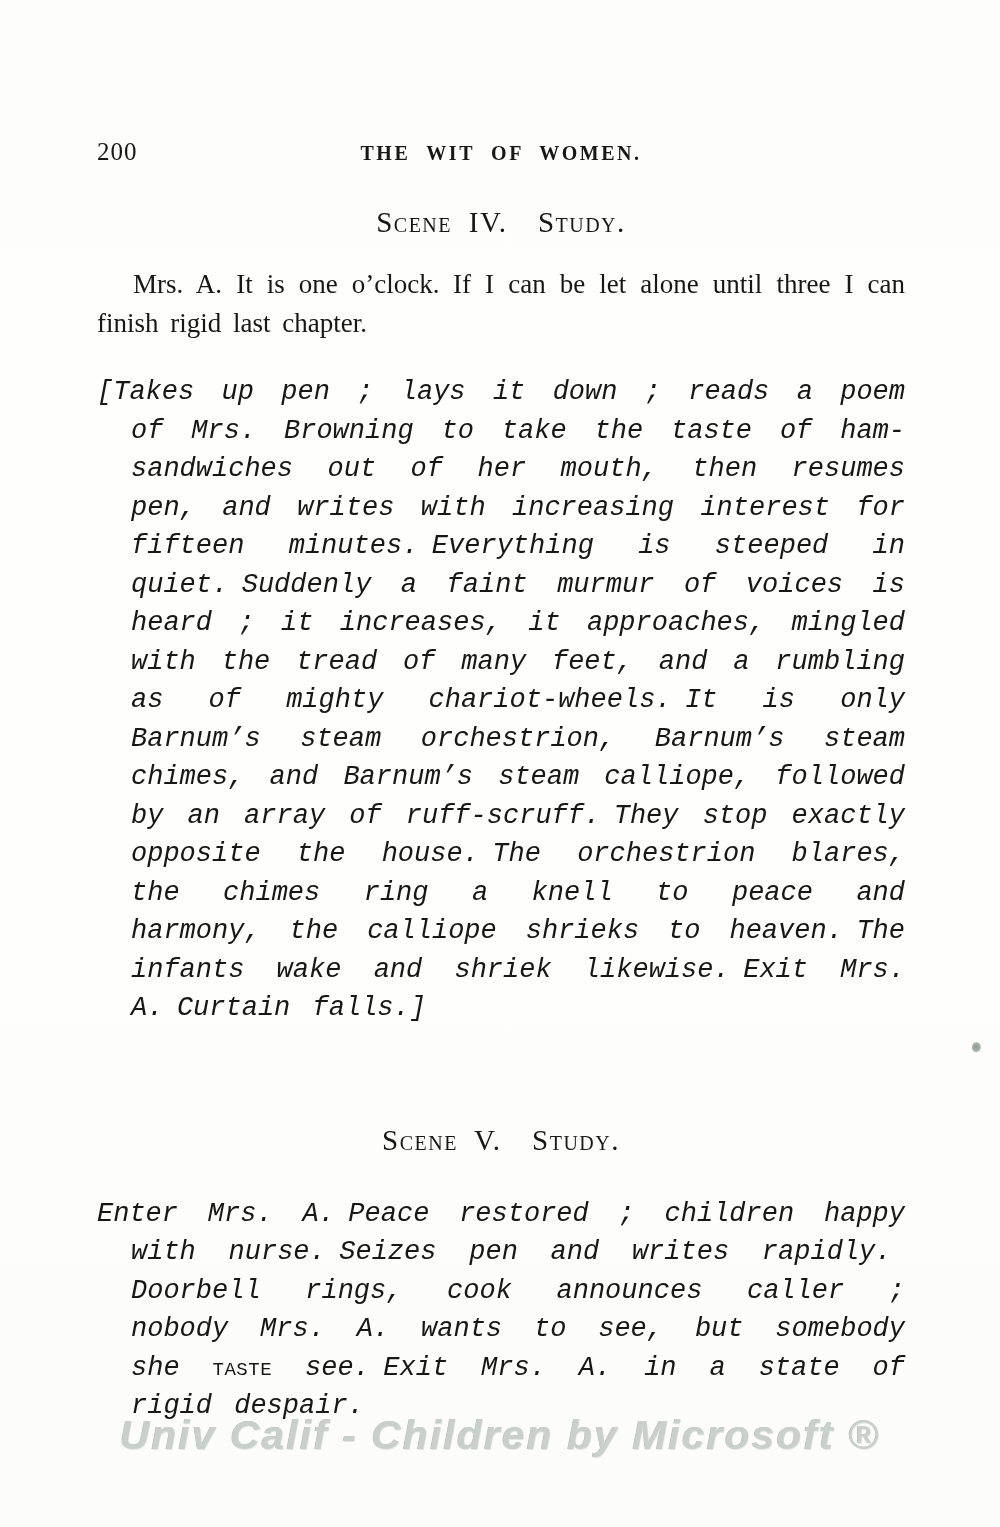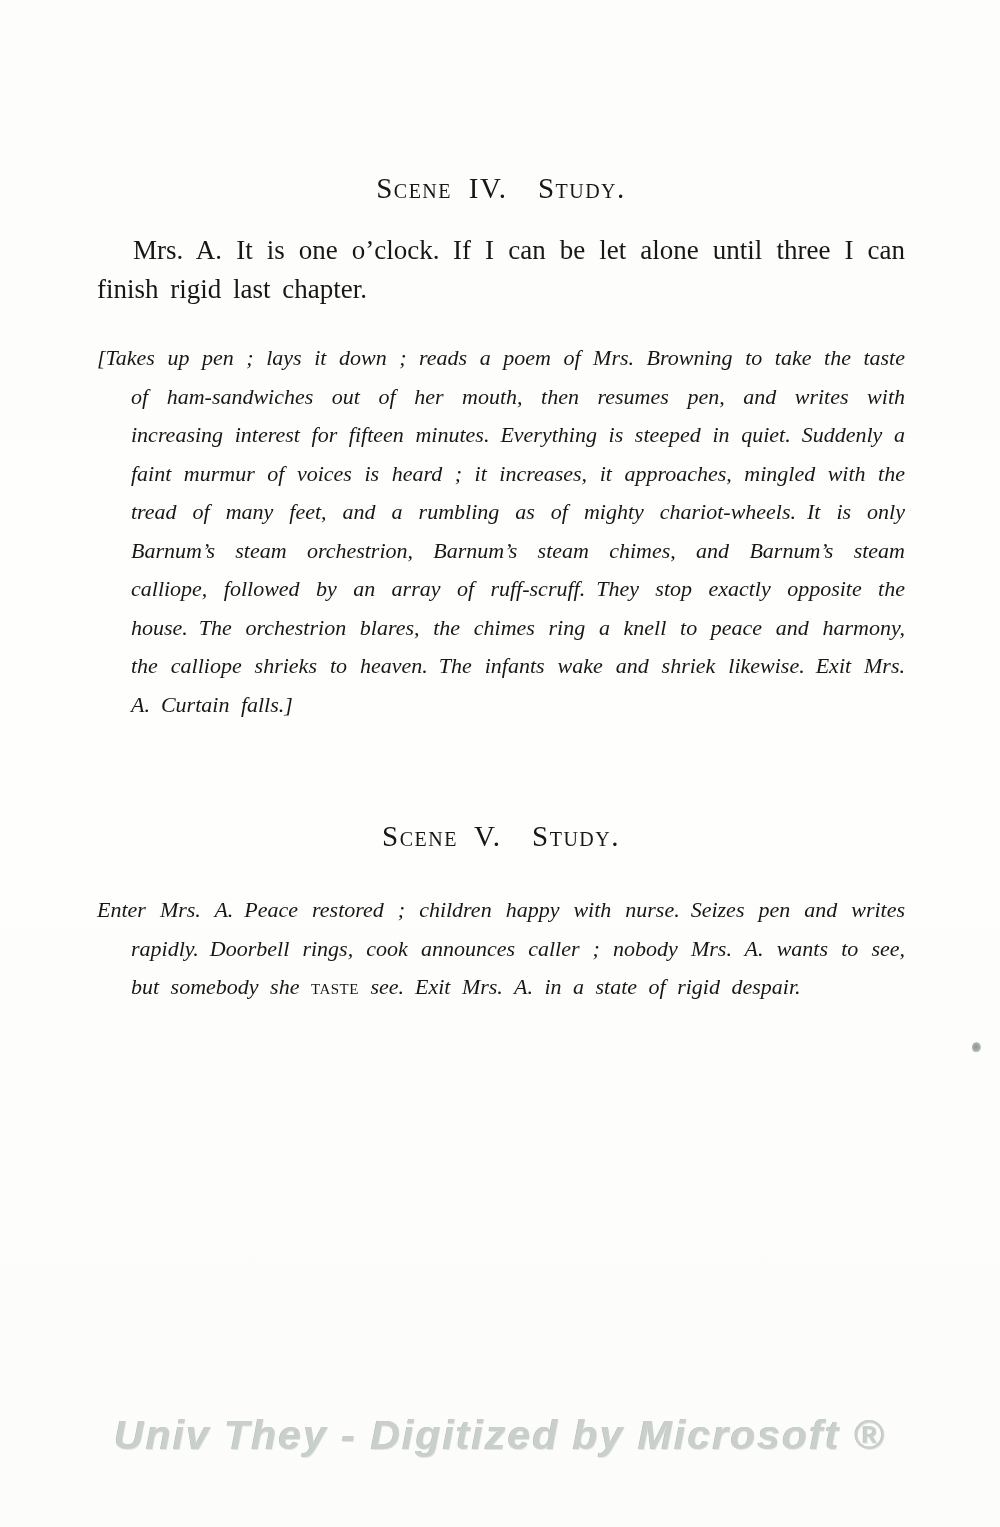--- a/index.html
+++ b/index.html
@@ -55,26 +55,27 @@
     font-size: 27px;
     line-height: 39px;
     text-align: justify;
     word-spacing: 5px;
   }
   .italic { }
 
   .stage-direction {
     margin-top: 30px;
     font-style: italic;
-    font-size: 22px;
+    font-size: 27px;
     line-height: 38.5px;
     text-align: justify;
     word-spacing: 6px;
     padding-left: 34px;
     text-indent: -34px;
+    font-family: Liberation Mono, monospace;
   }
   .scene5-direction { margin-top: 38px; }
 
   .smallcaps {
     font-style: normal;
     font-variant: small-caps;
     letter-spacing: 0.5px;
   }
 
   .watermark {
@@ -100,30 +101,34 @@
     border-radius: 50%;
     opacity: 0.8;
   }
 </style>
 </head>
 <body>
 
 <div class="page">
   <div class="content">
 
+    <div class="header-row">
+      <span class="page-number">200</span>
+      <span class="running-title">THE WIT OF WOMEN.</span>
+    </div>
 
     <h2 class="scene-heading">Scene IV. Study.</h2>
 
 
     <p class="dialogue"><span class="italic">Mrs. A.</span><span> It is one o’clock. If I can be let alone until three I can finish rigid last chapter.</span></p>
 
     <p class="stage-direction">[Takes up pen ; lays it down ; reads a poem of Mrs. Browning to take the taste of ham-sandwiches out of her mouth, then resumes pen, and writes with increasing interest for fifteen minutes. Everything is steeped in quiet. Suddenly a faint murmur of voices is heard ; it increases, it approaches, mingled with the tread of many feet, and a rumbling as of mighty chariot-wheels. It is only Barnum’s steam orchestrion, Barnum’s steam chimes, and Barnum’s steam calliope, followed by an array of ruff-scruff. They stop exactly opposite the house. The orchestrion blares, the chimes ring a knell to peace and harmony, the calliope shrieks to heaven. The infants wake and shriek likewise. Exit Mrs. A. Curtain falls.]</p>
 
     <h2 class="scene-heading scene5">Scene V. Study.</h2>
 
     <p class="stage-direction scene5-direction"><span>Enter Mrs. A. Peace restored ; children happy with nurse. Seizes pen and writes rapidly. Doorbell rings, cook announces caller ; nobody Mrs. A. wants to see, but somebody she </span><span class="smallcaps">taste</span><span> see. Exit Mrs. A. in a state of rigid despair.</span></p>
 
   </div>
 
   <div class="scan-speck"></div>
 
-  <div class="watermark">Univ They - Digitized by Microsoft ®</div>
+  <div class="watermark">Univ Calif - Children by Microsoft ®</div>
 </div>
 
 </body></html>

